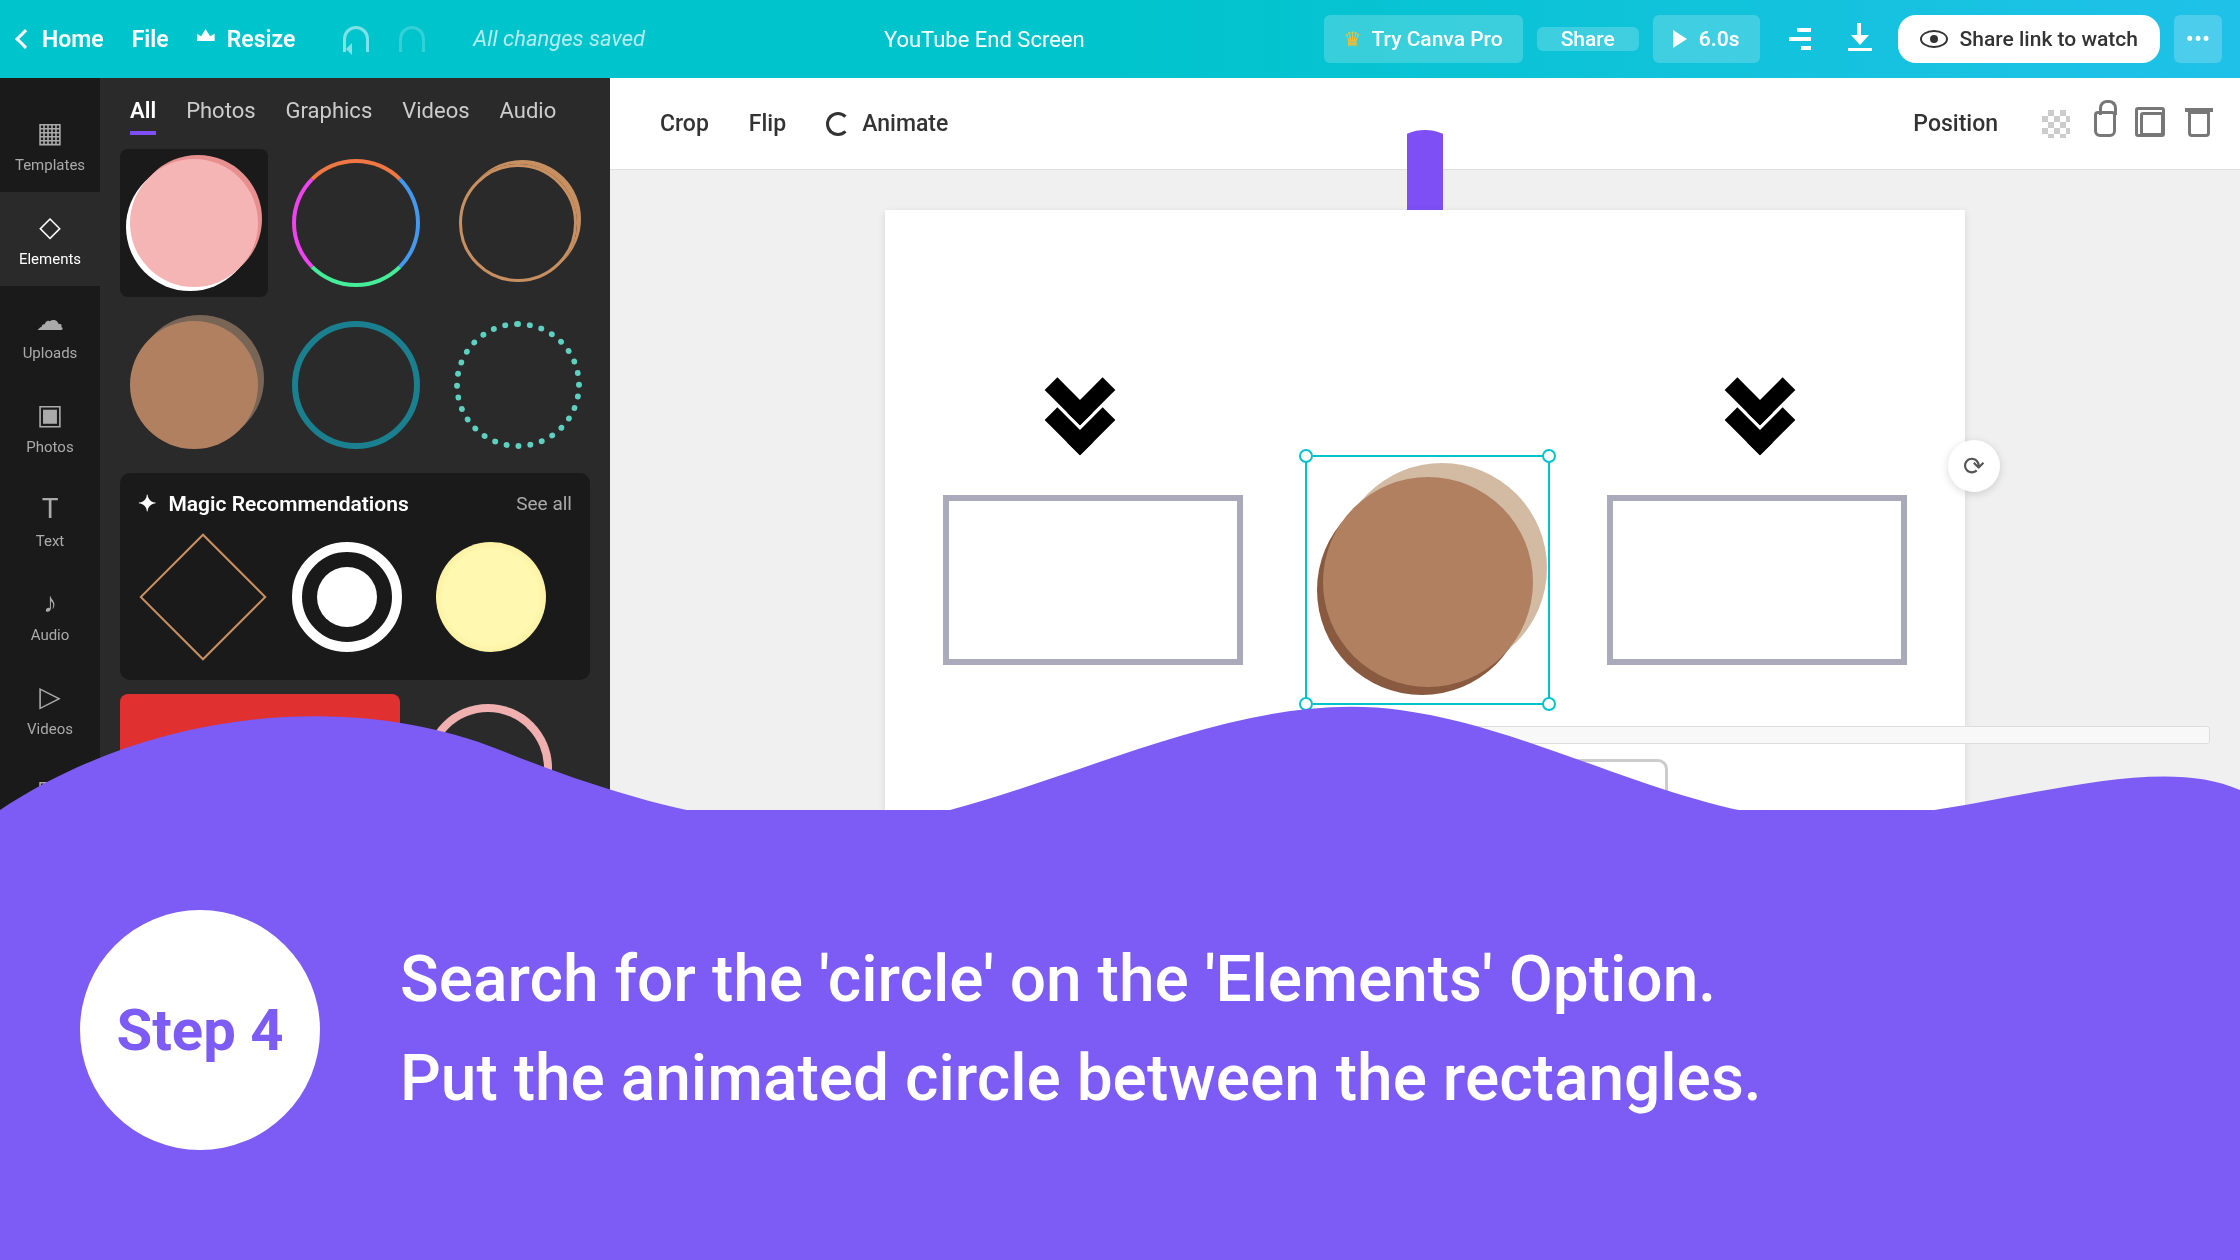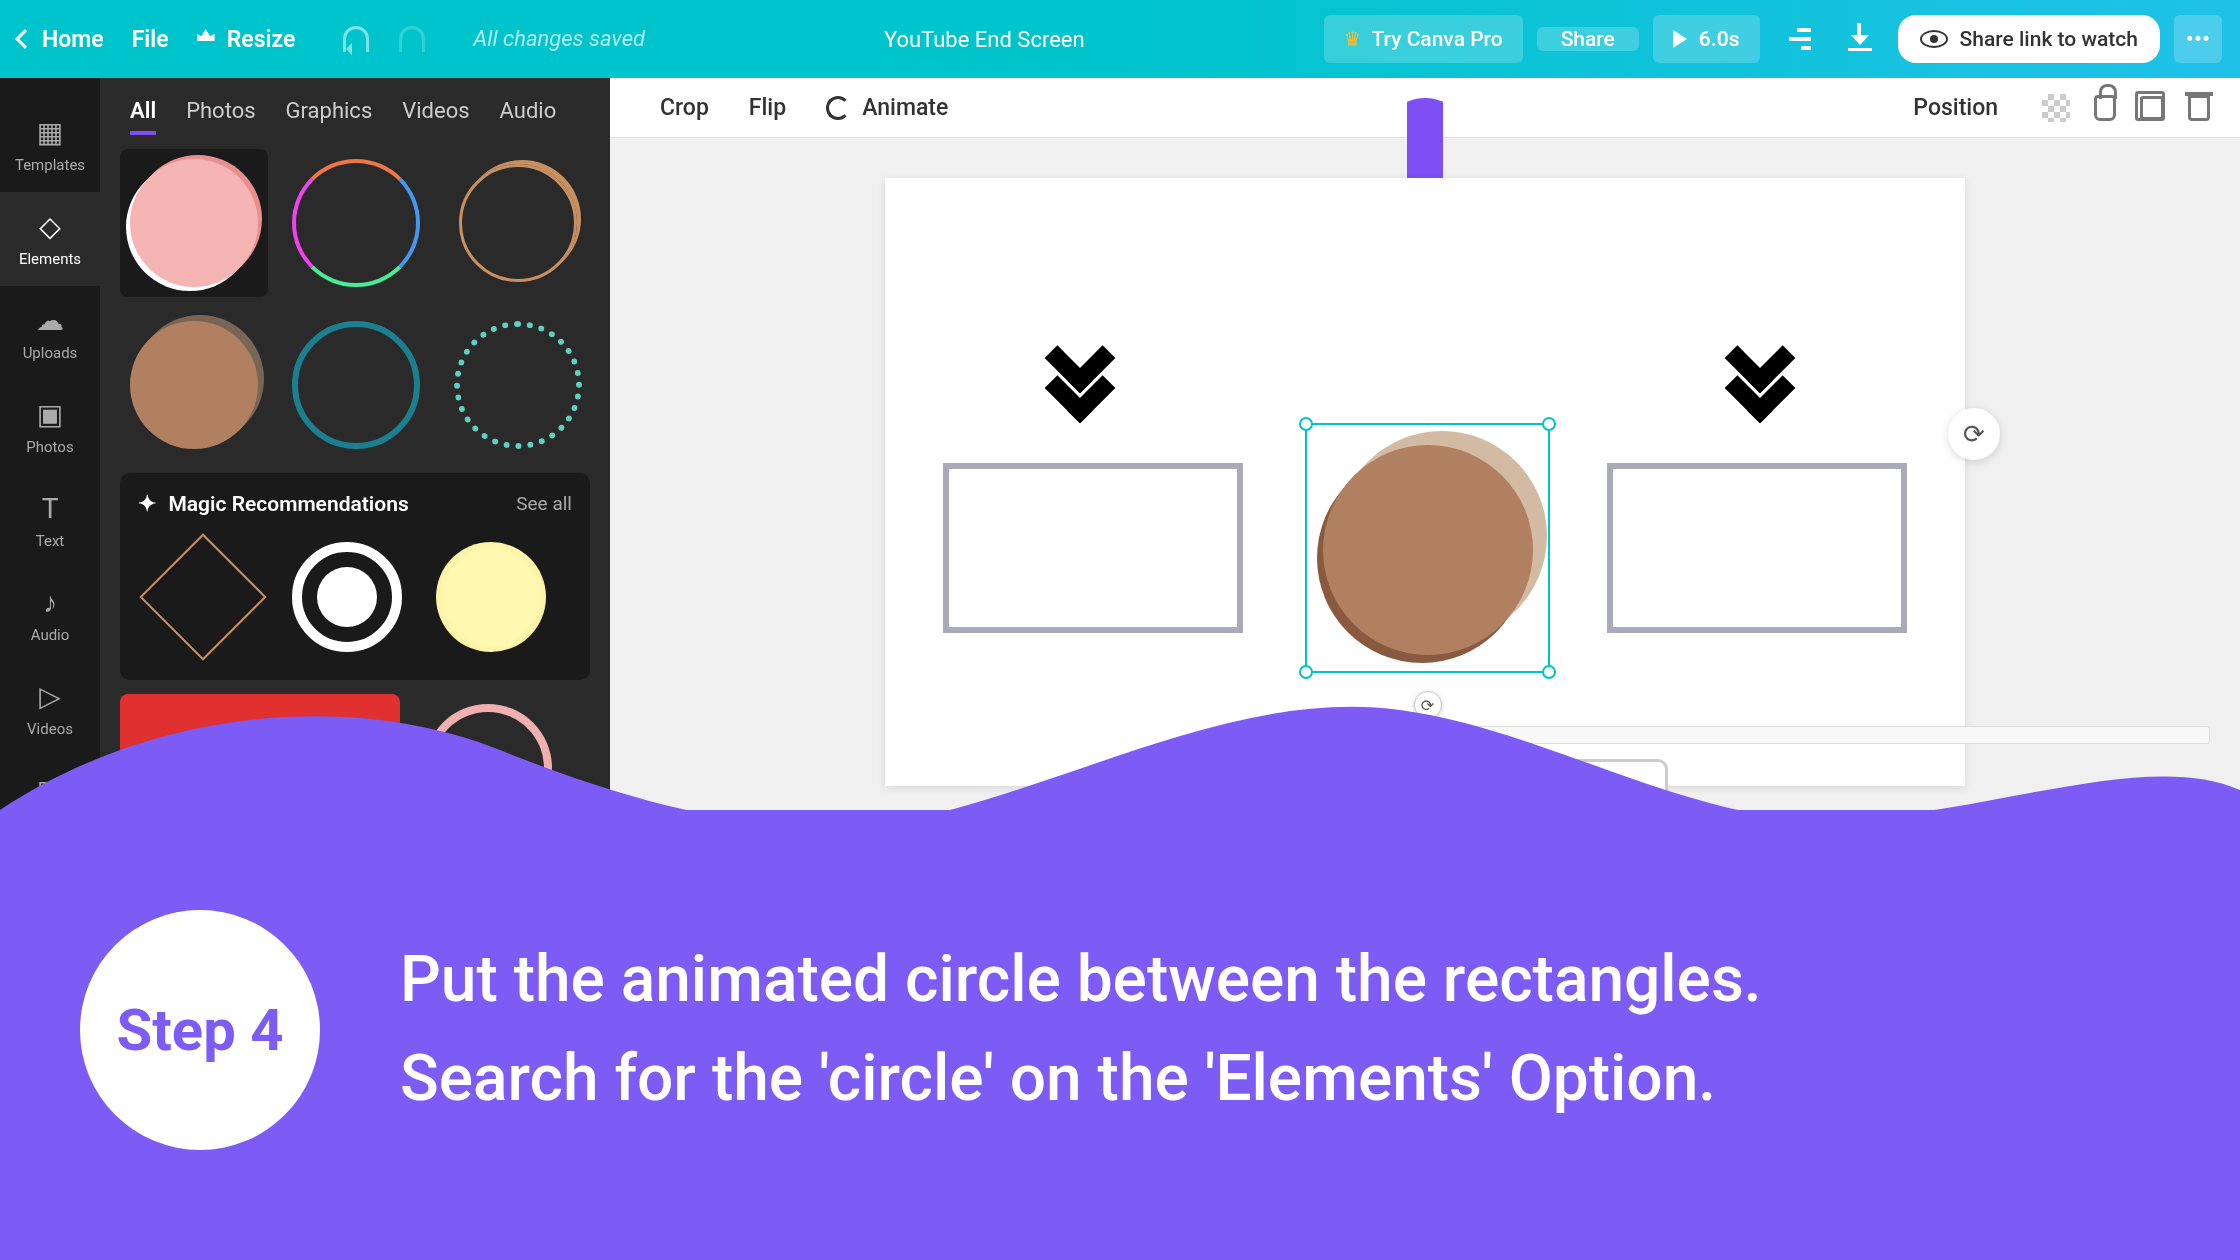--- a/index.html
+++ b/index.html
@@ -80,21 +80,21 @@
 .dbl-circle { width: 110px; height: 110px; border-radius: 50%; border: 10px solid #fff; display: flex; align-items: center; justify-content: center; }
 .dbl-circle::after { content:""; width: 60px; height: 60px; background:#fff; border-radius:50%; }
 .yellow-circ { width: 110px; height: 110px; border-radius: 50%; background: radial-gradient(circle, #fff8b0 60%, #f0e080 100%); }
 
 .photo-result { margin-top: 14px; width: 280px; height: 170px; background: #e03030; border-radius: 8px; display:flex; align-items:center; justify-content:center; color:#e0c060; font-size:30px; letter-spacing:4px; font-weight:700; }
 
 .panel-collapse { position: absolute; right: -18px; top: 50%; width: 18px; height: 60px; background: #2a2a2a; border-radius: 0 8px 8px 0; display: flex; align-items: center; justify-content: center; color: #888; font-size: 14px; cursor: pointer; }
 
 
 .canvas-area { flex: 1; background: #f0f0f0; position: relative; }
-.canvas-toolbar { height: 60px; background: #fff; border-bottom: 1px solid #e0e0e0; display: flex; align-items: center; padding: 0 30px; font-size: 23px; color: #333; }
+.canvas-toolbar { height: 92px; background: #fff; border-bottom: 1px solid #e0e0e0; display: flex; align-items: center; padding: 0 30px; font-size: 23px; color: #333; }
 .ct-btn { padding: 8px 20px; cursor: pointer; font-weight: 500; }
 .animate-btn { display: flex; align-items: center; gap: 12px; }
 .animate-icon { width: 24px; height: 24px; border: 3px solid #333; border-radius: 50%; border-right-color: transparent; }
 .ct-right { margin-left: auto; display: flex; align-items: center; gap: 24px; }
 .trans-icon { width: 28px; height: 28px; background: repeating-conic-gradient(#ccc 0 25%, #fff 0 50%) 0 0/12px 12px; border-radius: 4px; }
 .lock-icon { width: 22px; height: 26px; border: 3px solid #777; border-radius: 4px 4px 6px 6px; position: relative; }
 .lock-icon::before { content:""; position:absolute; width:12px; height:12px; border:3px solid #777; border-bottom:none; border-radius:8px 8px 0 0; top:-14px; left:2px; }
 .copy-icon { width: 24px; height: 24px; border: 3px solid #777; border-radius: 3px; position: relative; }
 .copy-icon::after { content:""; position:absolute; width:24px; height:24px; border:3px solid #777; border-radius:3px; top:-8px; left:-8px; }
 .trash-icon { width: 22px; height: 26px; border: 3px solid #777; border-radius: 0 0 4px 4px; position: relative; }
@@ -361,16 +361,16 @@
     </div>
   </div>
 </div>
 
 <div class="instruction-wave">
   <svg viewBox="0 0 2240 180" preserveAspectRatio="none">
     <path d="M0,140 C150,40 350,20 500,80 C650,140 800,180 950,140 C1100,100 1250,20 1400,40 C1550,60 1700,160 1850,150 C2000,140 2150,80 2240,120 L2240,180 L0,180 Z" fill="#7d5cf5"></path>
   </svg>
   <div class="step-badge">Step 4</div>
   <div class="instruction-text">
+    <div>Search for the 'circle' on the 'Elements' Option.</div>
     <div>Put the animated circle between the rectangles.</div>
-    <div>Search for the 'circle' on the 'Elements' Option.</div>
   </div>
 </div>
 
 </body></html>

